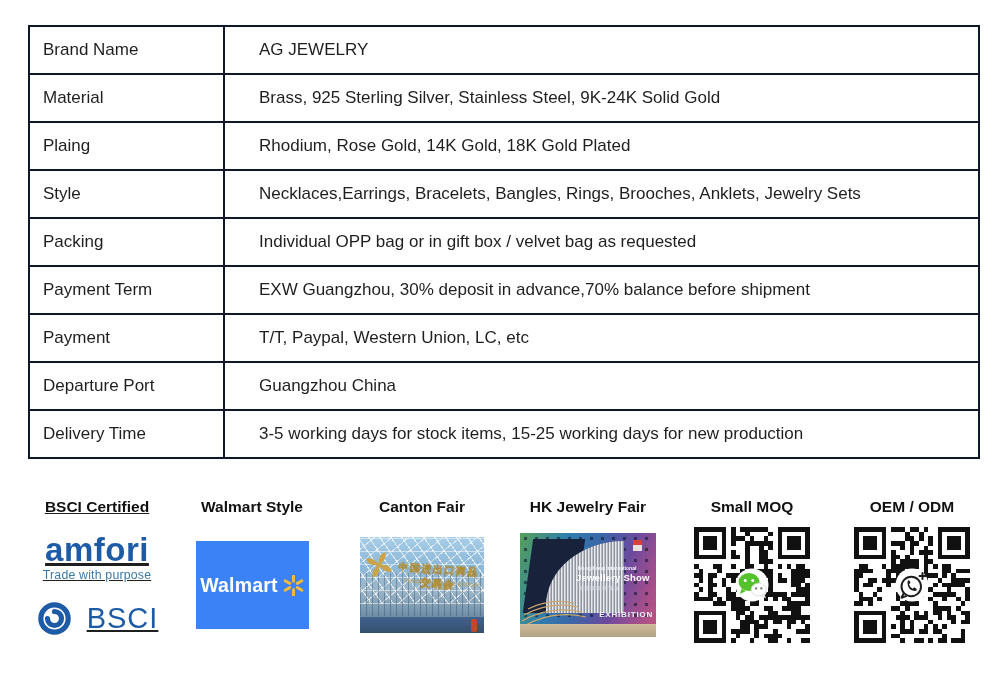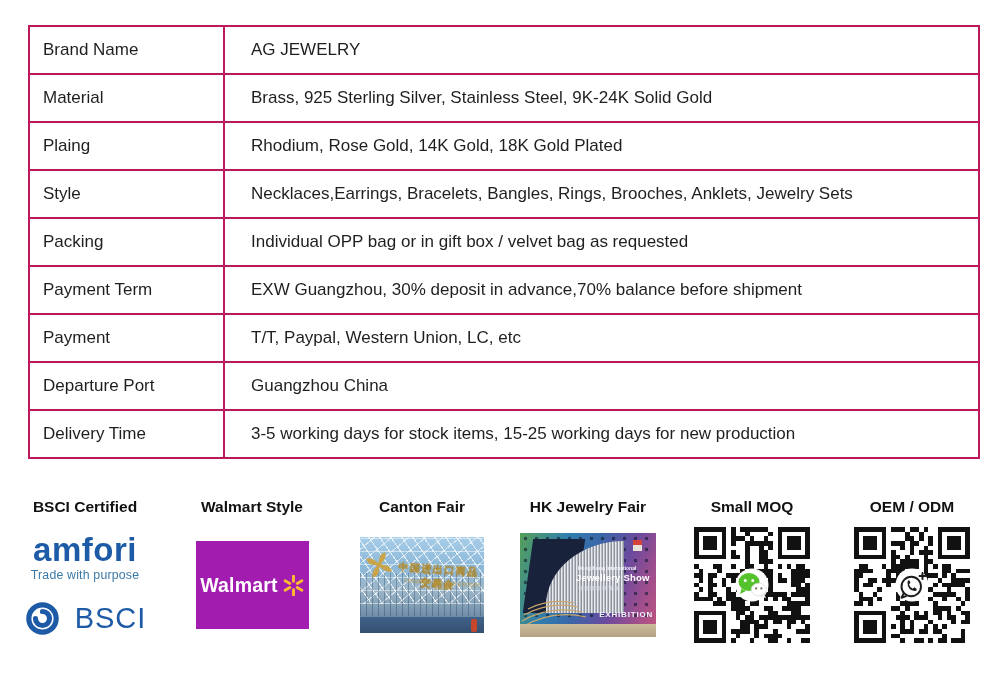--- a/index.html
+++ b/index.html
@@ -1,39 +1,39 @@
 <!DOCTYPE html>
 <html><head>
 <meta charset="utf-8">
 <style>
   html,body{margin:0;padding:0;background:#fff;}
   .canvas{position:relative;width:1000px;height:677px;background:#fff;overflow:hidden;
           font-family:"Liberation Sans",sans-serif;color:#1f1f1f;}
 
   
   table.spec{position:absolute;left:28px;top:25px;width:952px;border-collapse:collapse;table-layout:fixed;}
-  table.spec td{border:2px solid #be185d;height:44px;font-size:17px;vertical-align:middle;
+  table.spec td{border:2px solid #0f172a;height:44px;font-size:17px;vertical-align:middle;
                 white-space:nowrap;overflow:hidden;}
   td.cl{width:179px;padding-left:13px;}
-  td.cv{padding-left:26px;}
+  td.cv{padding-left:34px;}
 
   
   .badge{position:absolute;top:497px;text-align:center;}
   .badge-label{font-size:15.5px;font-weight:bold;color:#111;line-height:19px;}
   .logo-box{height:126px;margin-top:6px;display:flex;align-items:center;justify-content:center;}
 
   
   .amfori{width:136px;}
   .amfori-word{font-size:33px;font-weight:bold;color:#1e5ba7;line-height:1;letter-spacing:.5px;text-align:center;}
   .amfori-tag{font-size:12.3px;color:#3c79a7;margin-top:2px;letter-spacing:.2px;}
   .bsci-row{margin-top:18px;display:flex;align-items:center;justify-content:center;gap:14px;}
   .bsci-text{font-size:29px;color:#1e5ba7;letter-spacing:1px;}
 
   
-  .walmart{width:113px;height:88px;background:#a21caf;display:flex;align-items:center;justify-content:center;gap:5px;}
+  .walmart{width:113px;height:88px;background:#3b82f6;display:flex;align-items:center;justify-content:center;gap:5px;}
   .wm-text{color:#fff;font-weight:bold;font-size:19.5px;letter-spacing:.2px;}
 
   
   .canton{position:relative;width:124px;height:96px;overflow:hidden;
     background:linear-gradient(180deg,#a8cde8 0%,#8db9d9 30%,#9db7c9 55%,#7795ad 78%,#4d6b8a 100%);}
   .canton .truss{position:absolute;inset:0 0 30% 0;
     background:
       repeating-linear-gradient(55deg,rgba(255,255,255,.75) 0 1px,transparent 1px 9px),
       repeating-linear-gradient(-40deg,rgba(255,255,255,.6) 0 1px,transparent 1px 11px),
       repeating-linear-gradient(0deg,rgba(255,255,255,.5) 0 1px,transparent 1px 13px);}
@@ -110,21 +110,21 @@
           <td class="cl">Departure Port</td>
           <td class="cv">Guangzhou China</td>
         </tr>
         <tr>
           <td class="cl">Delivery Time</td>
           <td class="cv">3-5 working days for stock items, 15-25 working days for new production</td>
         </tr>
       </tbody>
   </table>
 
-  <div class="badge" style="left:15px;width:140px;">
+  <div class="badge" style="left:27px;width:140px;text-decoration:underline;">
     <div class="badge-label">BSCI Certified</div>
     <div class="logo-box">
       <div class="amfori">
         <div class="amfori-word">amfori</div>
         <div class="amfori-tag">Trade with purpose</div>
         <div class="bsci-row">
           <svg width="37" height="37" viewBox="0 0 100 100">
             <circle cx="50" cy="50" r="37" fill="none" stroke="#1e5ba7" stroke-width="14"></circle>
             <path d="M50 50 m0 -19 a19 19 0 1 1 -19 19" fill="none" stroke="#1e5ba7" stroke-width="14" stroke-linecap="round"></path>
           </svg>

